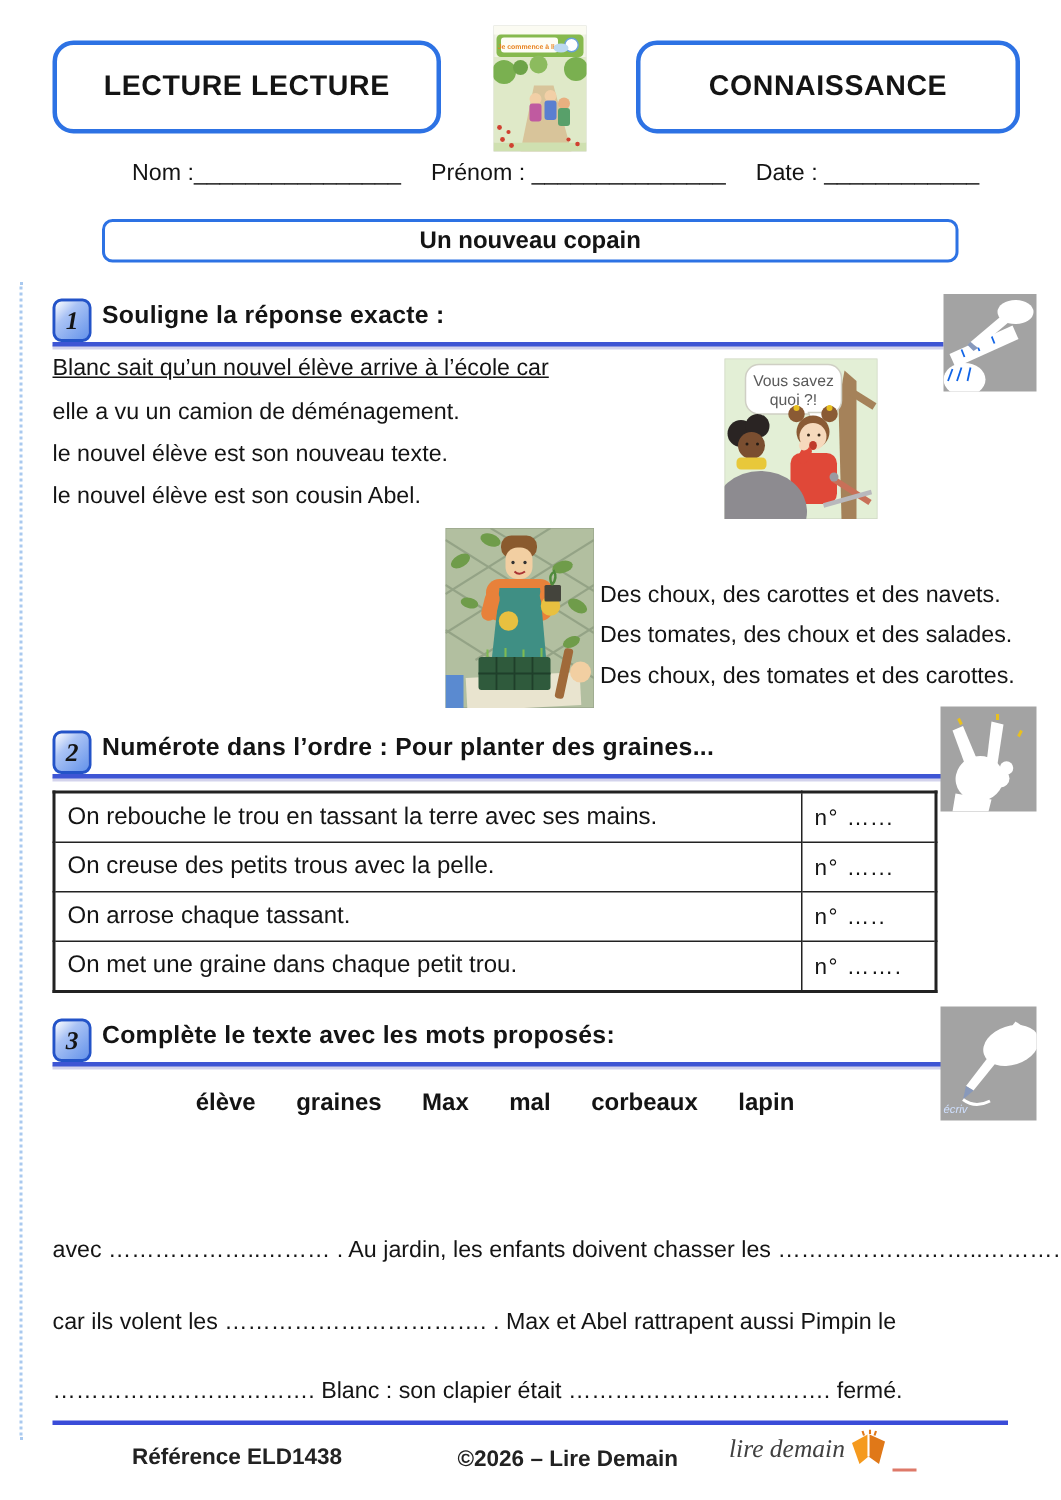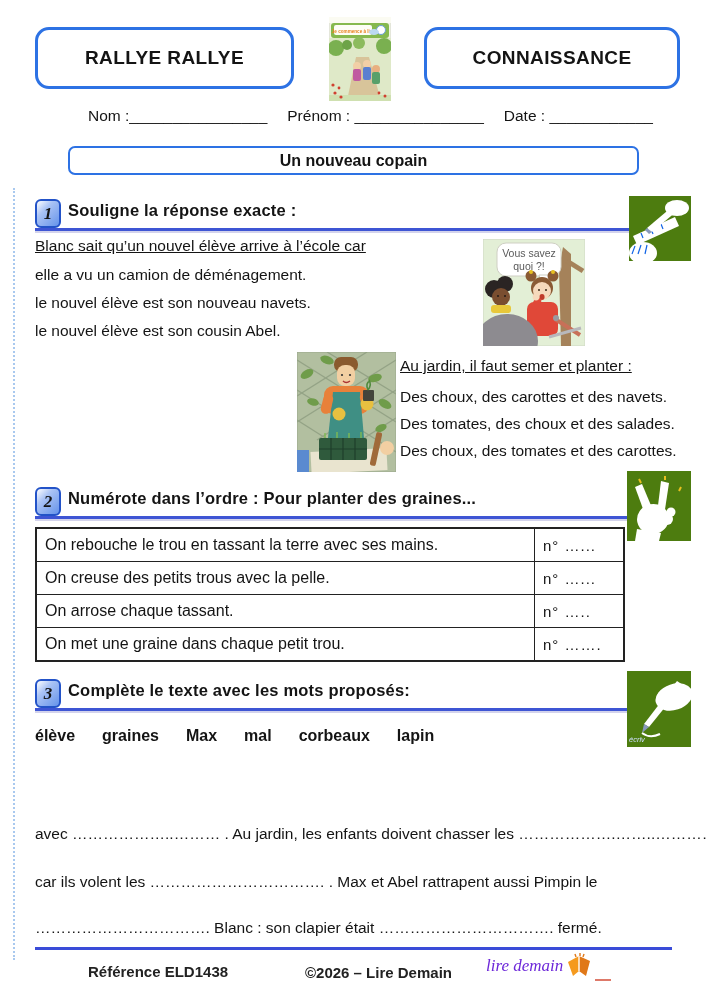--- a/index.html
+++ b/index.html
@@ -20,49 +20,49 @@
             border:2.5px solid #2d72e4;border-radius:7px;display:flex;align-items:center;
             justify-content:center;font-weight:bold;font-size:16px;}
   
   .badge{position:absolute;left:35px;width:22px;height:25px;border:2px solid #2353c8;
          border-radius:6px;display:flex;align-items:center;justify-content:center;
          background:linear-gradient(135deg,#ffffff 0%,#aac3f5 35%,#6593ea 100%);
          font-family:"Liberation Serif",serif;font-style:italic;font-weight:bold;font-size:17px;}
   .sechead{position:absolute;left:68px;font-weight:bold;font-size:16.5px;letter-spacing:.2px;}
   .secline{position:absolute;left:35px;width:594px;height:2.5px;background:#3e55d4;
            box-shadow:0 2px 0 rgba(130,130,200,.35);}
-  .secicon{position:absolute;background:#4d7c0f;}
+  .secicon{position:absolute;background:#a3a3a3;}
   .txt{position:absolute;font-size:15.5px;white-space:nowrap;}
   .und{text-decoration:underline;}
   
   .ntable{position:absolute;left:35px;top:527px;width:590px;border:2px solid #222;
           border-collapse:collapse;}
   .ntable td{border:1.5px solid #222;font-size:16px;height:32px;padding:0 8px;}
   .ntable td.ans{width:72px;font-size:15px;letter-spacing:1px;}
   
   .wordbank{position:absolute;left:35px;top:727px;width:590px;display:flex;
-            justify-content:flex-start;gap:27px;font-weight:bold;font-size:16px;}
+            justify-content:center;gap:27px;font-weight:bold;font-size:16px;}
   .fill-line{position:absolute;left:35px;width:645px;font-size:15.5px;white-space:nowrap;}
   
   .footline{position:absolute;left:35px;top:947px;width:637px;height:3px;background:#3a4cd8;}
   .foot-small{position:absolute;font-size:15px;color:#222;}
   .logo{position:absolute;left:486px;top:953px;display:flex;align-items:flex-start;}
-  .logo-text{font-family:"Liberation Serif",serif;font-style:italic;font-size:17px;color:#6d28d9;
+  .logo-text{font-family:"Liberation Serif",serif;font-style:italic;font-size:17px;color:#404040;
              margin-right:2px;margin-top:3px;}
   .logo-sub{position:absolute;left:30px;top:26px;width:16px;height:2px;background:#d0402a;opacity:.7;}
 </style>
 </head>
 <body>
 
 <div class="page">
 
   <div class="cut-line"></div>
 
   <div class="hbox left">
-    <span>RALLYE RALLYE</span>
+    <span>LECTURE LECTURE</span>
   </div>
   <div class="hbox right">
     <span>CONNAISSANCE</span>
   </div>
 
   <div class="cover">
     <svg width="62" height="84" viewBox="0 0 62 84">
       <rect x="0" y="0" width="62" height="84" fill="#f0f4e4" stroke="#d8d8d0"></rect>
       <rect x="0" y="0" width="62" height="6" fill="#fbfbf2"></rect>
       <rect x="2" y="6" width="58" height="15" rx="3" fill="#86b94e"></rect>
@@ -119,21 +119,21 @@
       <ellipse cx="48" cy="12" rx="12" ry="8" fill="#fff"></ellipse>
       <ellipse cx="14" cy="57" rx="14" ry="11" fill="#fff"></ellipse>
       <line x1="6" y1="50" x2="3" y2="58" stroke="#0f63e6" stroke-width="1.2"></line>
       <line x1="12" y1="49" x2="9" y2="58" stroke="#0f63e6" stroke-width="1.2"></line>
       <line x1="18" y1="49" x2="16" y2="58" stroke="#0f63e6" stroke-width="1.2"></line>
     </svg>
   </div>
 
   <div class="txt und" style="left:35px;top:237px;">Blanc sait qu’un nouvel élève arrive à l’école car</div>
   <div class="txt" style="left:35px;top:266px;">elle a vu un camion de déménagement.</div>
-  <div class="txt" style="left:35px;top:294px;">le nouvel élève est son nouveau navets.</div>
+  <div class="txt" style="left:35px;top:294px;">le nouvel élève est son nouveau texte.</div>
   <div class="txt" style="left:35px;top:322px;">le nouvel élève est son cousin Abel.</div>
 
   <div style="position:absolute;left:483px;top:239px;">
     <svg width="102" height="107" viewBox="0 0 102 107">
       <rect x="0" y="0" width="102" height="107" fill="#e3efd6" stroke="#cfd8c4"></rect>
       <polygon points="78,107 88,107 88,15 80,8 76,30" fill="#a5825a"></polygon>
       <line x1="84" y1="22" x2="100" y2="32" stroke="#a5825a" stroke-width="5"></line>
       <rect x="14" y="4" width="64" height="33" rx="9" fill="#fff" stroke="#cfcfc4"></rect>
       <polygon points="56,36 60,48 68,36" fill="#fff" stroke="#cfcfc4"></polygon>
       <text x="46" y="18" font-size="10.5" fill="#5a5a5a" text-anchor="middle" font-family="Liberation Sans, sans-serif">Vous savez</text>
@@ -210,21 +210,20 @@
           <line x1="40" y1="86" x2="40" y2="80"></line>
         <line x1="52" y1="86" x2="52" y2="81"></line>
           <line x1="64" y1="86" x2="64" y2="80"></line>
       </g>
       <rect x="76" y="80" width="6" height="34" rx="2" fill="#a06a3a" transform="rotate(12 79 97)"></rect>
       <rect x="0" y="98" width="12" height="22" fill="#5a8ad0"></rect>
       <circle cx="90" cy="96" r="7" fill="#f2cfa2"></circle>
     </svg>
   </div>
 
-  <div class="txt und" style="left:400px;top:357px;">Au jardin, il faut semer et planter :</div>
   <div class="txt" style="left:400px;top:388px;">Des choux, des carottes et des navets.</div>
   <div class="txt" style="left:400px;top:415px;">Des tomates, des choux et des salades.</div>
   <div class="txt" style="left:400px;top:442px;">Des choux, des tomates et des carottes.</div>
 
   <div class="badge" style="top:487px;">
     <span>2</span>
   </div>
   <div class="sechead" style="top:489px;">Numérote dans l’ordre : Pour planter des graines...</div>
   <div class="secline" style="top:516px;"></div>
 

